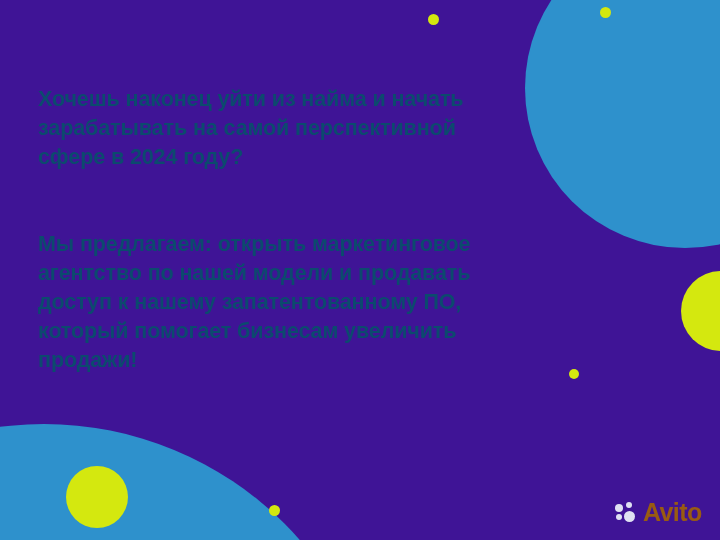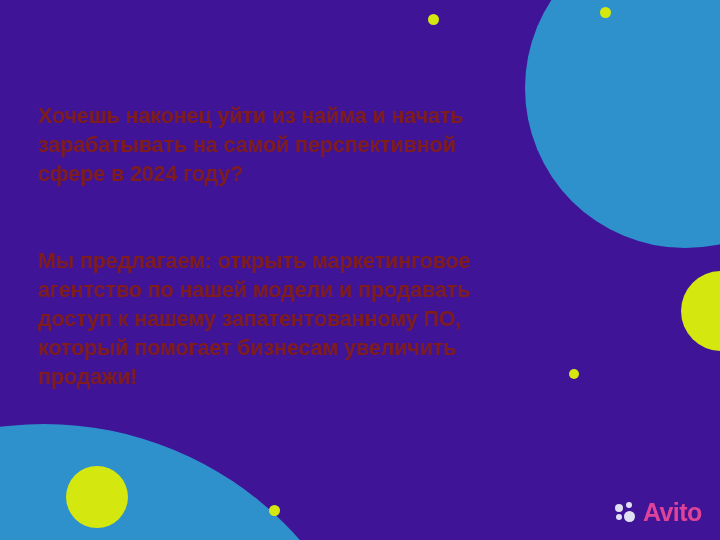--- a/index.html
+++ b/index.html
@@ -60,23 +60,23 @@
   }
   #dot-top-left-of-circle { left: 428px; top: 14px;  width: 11px; height: 11px; }
   #dot-top-on-circle      { left: 600px; top: 7px;   width: 11px; height: 11px; }
   #dot-mid-right          { left: 569px; top: 369px; width: 10px; height: 10px; }
   #dot-bottom-inside-blue { left: 269px; top: 505px; width: 11px; height: 11px; }
 
   
   #copy {
     position: absolute;
     left: 38px;
-    top: 73px;
+    top: 56px;
     width: 530px;
-    color: #7f1d1d;
+    color: #0c4a6e;
     font-size: 21.5px;
     font-weight: bold;
     line-height: 29px;
     letter-spacing: -0.1px;
     white-space: pre-line;
   }
   .para { margin: 0 0 29px 0; }
   .para:last-child { margin-bottom: 16px; }
   .arrow {
     display: inline-block;
@@ -105,21 +105,21 @@
     position: absolute;
     display: block;
     border-radius: 50%;
     background: #EDF3FA;
   }
   #watermark-logo i.d1 { left: 0px;  top: 2px;  width: 8px;  height: 8px; }
   #watermark-logo i.d2 { left: 11px; top: 0px;  width: 6px;  height: 6px; }
   #watermark-logo i.d3 { left: 1px;  top: 12px; width: 6px;  height: 6px; }
   #watermark-logo i.d4 { left: 9px;  top: 9px;  width: 11px; height: 11px; }
   #watermark-text {
-    color: #ec4899;
+    color: #a16207;
     font-size: 25px;
     font-weight: bold;
     letter-spacing: -0.6px;
     line-height: 1;
   }
 </style>
 </head>
 <body>
 
 <div id="canvas">

